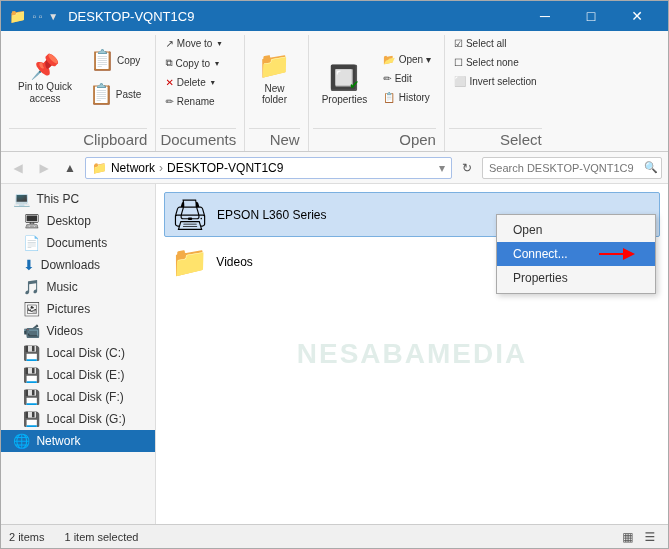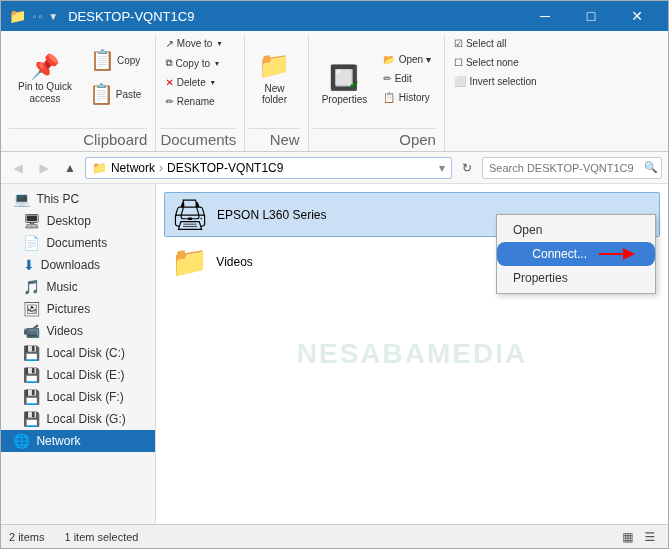--- a/index.html
+++ b/index.html
@@ -193,20 +193,21 @@
           </div>
           <div class="ribbon-btn-small">
             <span>☐</span>
             <span>Select none</span>
           </div>
           <div class="ribbon-btn-small">
             <span>⬜</span>
             <span>Invert selection</span>
           </div>
         </div>
+        <div class="ribbon-group-label">Select</div>
       </div>
     </div>
   </div>
 
   <div class="address-bar">
     <button class="nav-btn" disabled="">◀</button>
     <button class="nav-btn" disabled="">▶</button>
     <button class="nav-btn">▲</button>
     <div class="address-path">
       <span style="font-size:12px;">📁</span>
@@ -288,21 +289,21 @@
         <div class="file-item">
           <span style="font-size:30px;">📁</span>
           <span>Videos</span>
         </div>
       </div>
 
       <div class="context-menu">
         <div class="context-menu-item">
           <span>Open</span>
         </div>
-        <div class="context-menu-item highlighted" style="display:flex; align-items:center; justify-content:flex-end;border-radius:8px;">
+        <div class="context-menu-item highlighted" style="display:flex; align-items:center; justify-content:space-between;">
           <span>Connect...</span>
           <span style="display:flex; align-items:center; margin-left:12px;">
             <svg width="40" height="14" viewBox="0 0 40 14">
               <defs>
                   <marker id="ar" markerWidth="6" markerHeight="6" refX="5" refY="3" orient="auto">
                     <path d="M0,0 L0,6 L6,3 z" fill="red"></path>
                   </marker>
                 </defs>
               <line x1="0" y1="7" x2="34" y2="7" stroke="red" stroke-width="2" marker-end="url(#ar)"></line>
             </svg>

